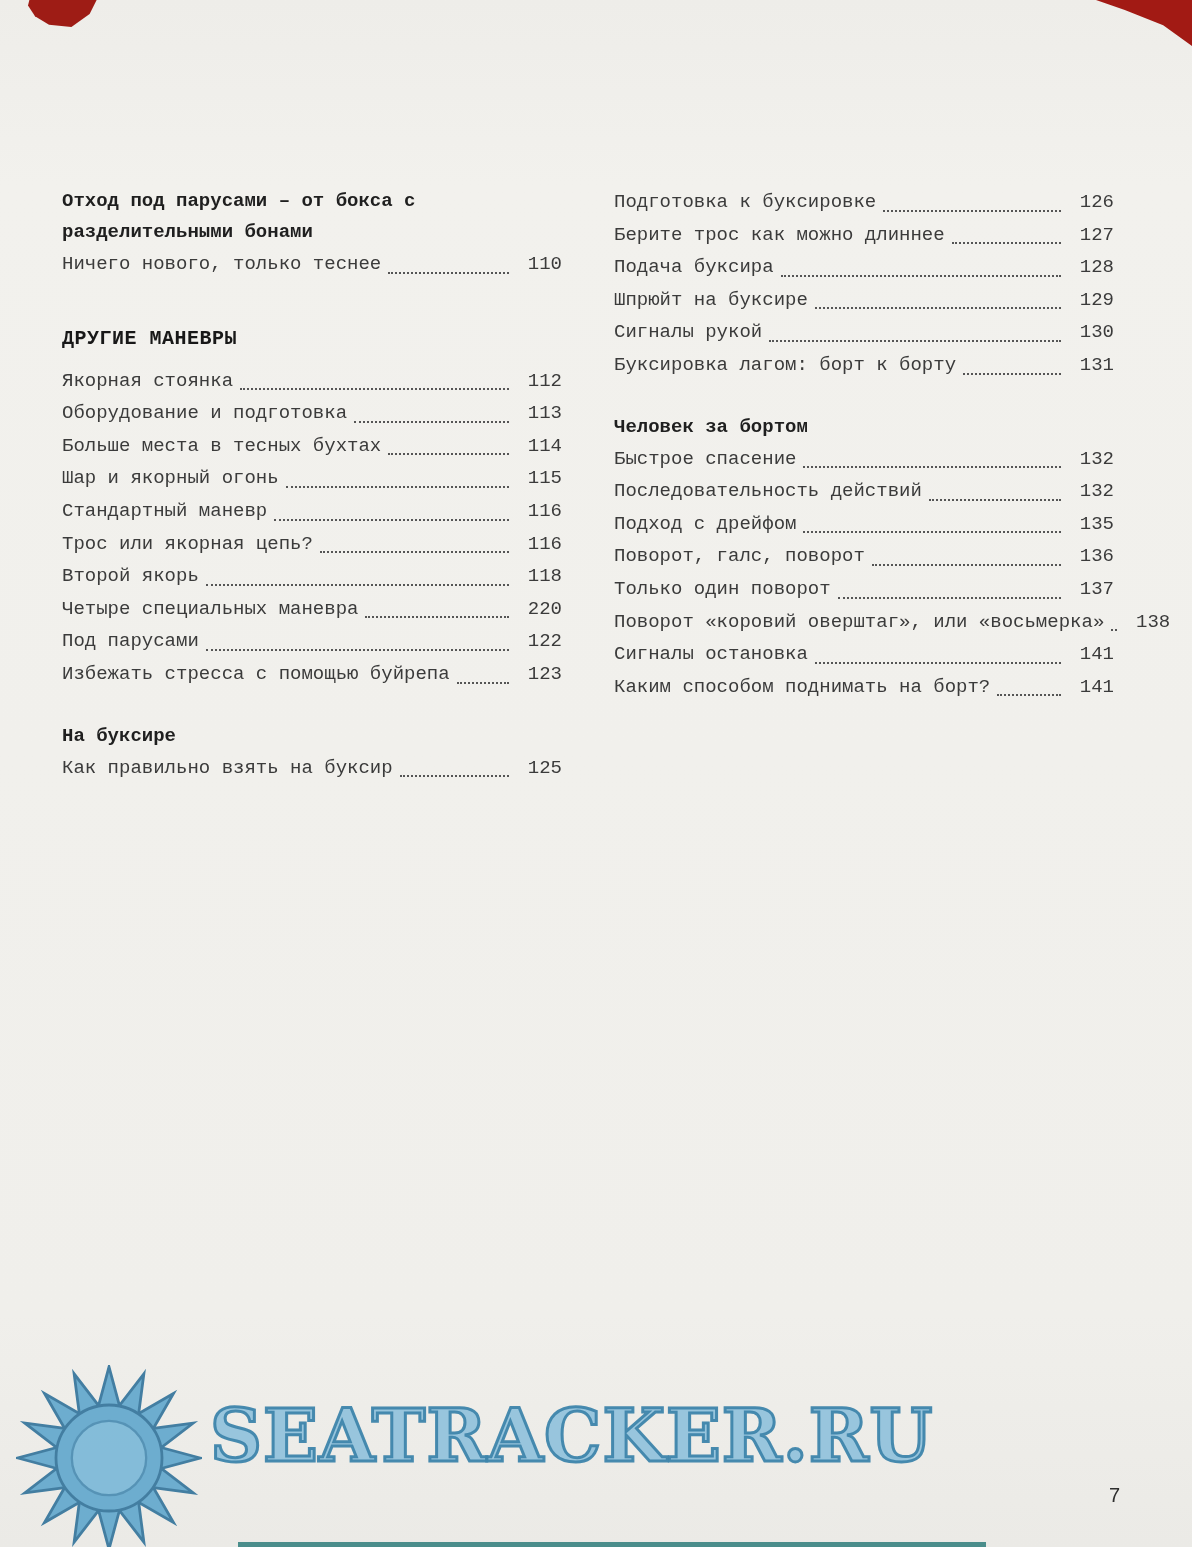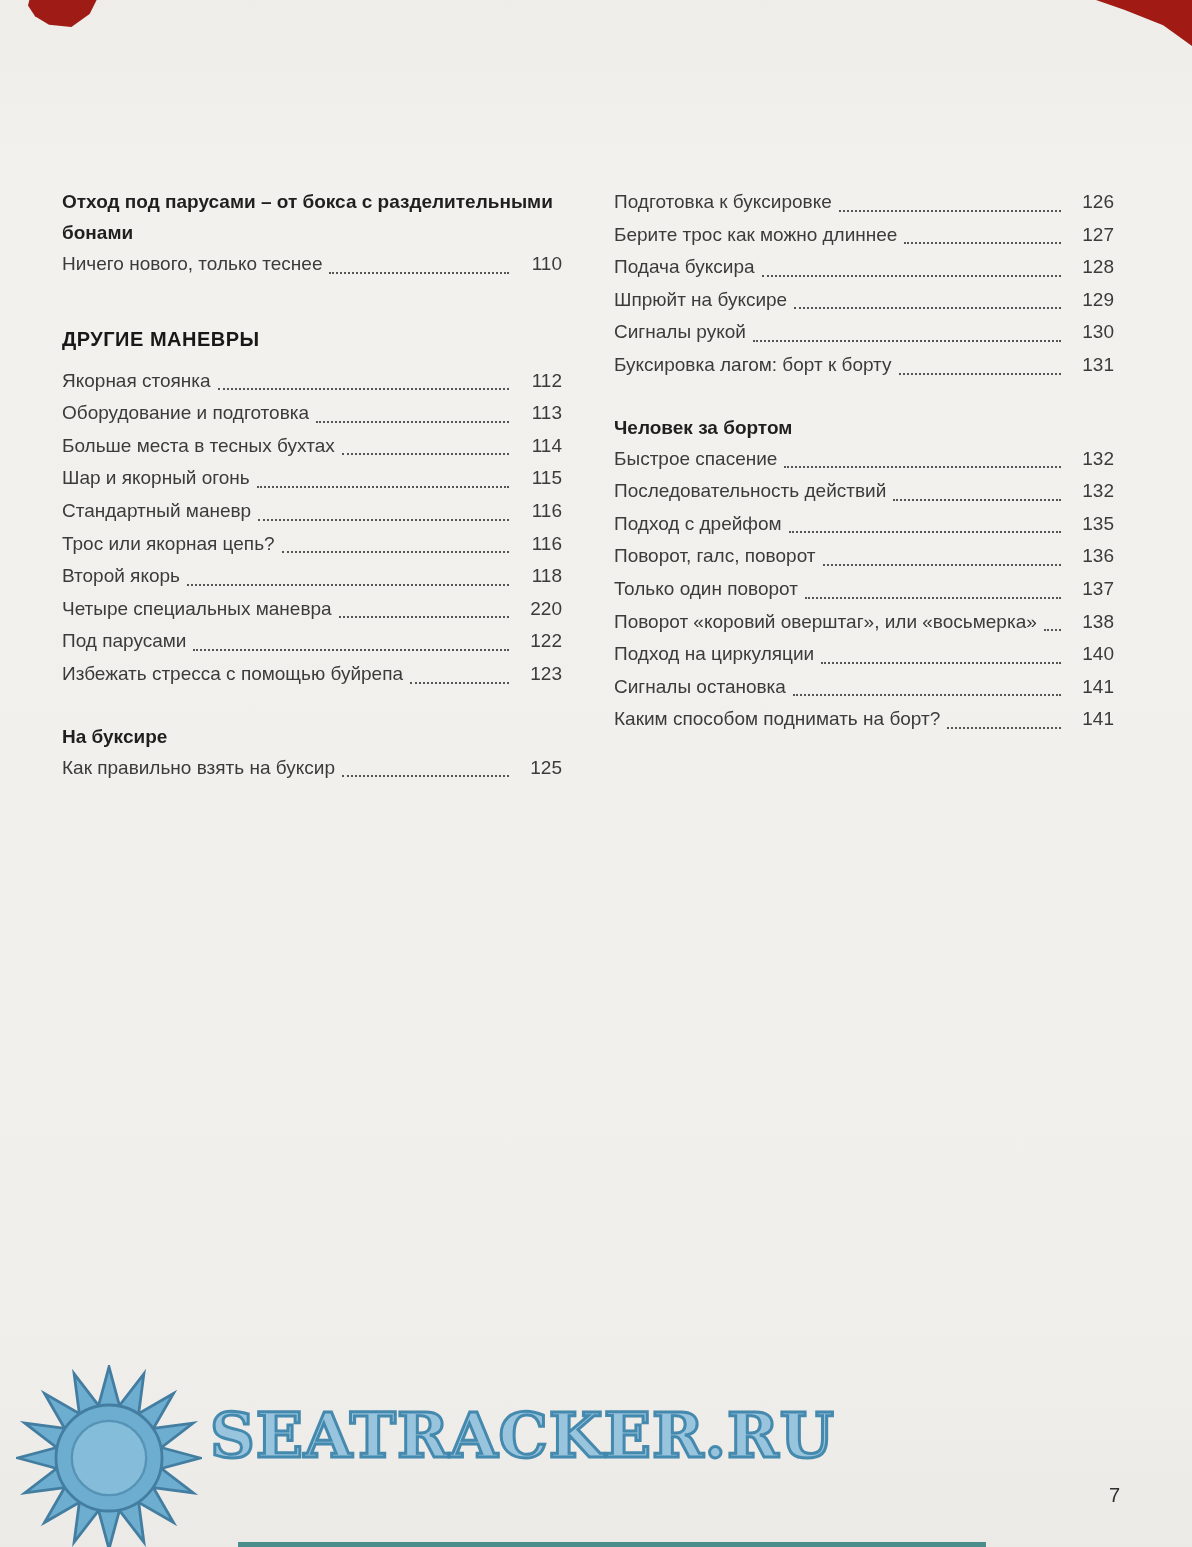--- a/index.html
+++ b/index.html
@@ -25,21 +25,21 @@
     background:#a21a14;
     clip-path:polygon(0 0,100% 0,100% 100%,70% 55%,30% 22%);
   }
   .bottom-strip {
     position:absolute; bottom:0; left:238px; width:748px; height:5px;
     background:#2e7d7a; opacity:.85;
   }
   
   .columns {
     position:absolute; top:186px; left:62px;
-    display:flex; gap:52px;
+    display:flex; gap:52px;font-family:Liberation Mono, monospace;
   }
   .col { width:500px; }
   .toc-heading {
     font-weight:bold; font-size:19px; line-height:31px;
     color:#1f1f1f; margin-top:30px;
   }
   .col > .toc-heading:first-child { margin-top:0; }
   .toc-chapter {
     font-weight:bold; font-size:20px; line-height:40px;
     letter-spacing:.5px; color:#181818;
@@ -58,21 +58,21 @@
   .toc-page { min-width:46px; text-align:right; color:#3b3b3b; }
   
   .watermark {
     position:absolute; left:16px; bottom:34px;
     display:flex; align-items:center;
     pointer-events:none;
   }
   .sun-wrap { width:186px; height:186px; margin-bottom:-38px; opacity:.92; }
   .wm-text {
     font-family:"DejaVu Serif","Liberation Serif",serif;
-    font-weight:bold; font-size:62px; line-height:1;
+    font-weight:bold; font-size:72px; line-height:1;
     letter-spacing:1px;
     color:rgba(140,191,219,.88);
     -webkit-text-stroke:3px rgba(62,133,171,.95);
     margin-left:8px; margin-bottom:6px;
   }
   .page-number {
     position:absolute; right:72px; bottom:40px;
     font-size:20px; color:#2f2f2f; z-index:5;
   }
 </style>
@@ -205,25 +205,20 @@
       </div>
       <div class="toc-entry">
         <span class="toc-title">Только один поворот</span>
         <span class="toc-dots"></span>
         <span class="toc-page">137</span>
       </div>
       <div class="toc-entry">
         <span class="toc-title">Поворот «коровий оверштаг», или «восьмерка»</span>
         <span class="toc-dots"></span>
         <span class="toc-page">138</span>
-      </div>
-      <div class="toc-entry">
-        <span class="toc-title">Подход на циркуляции</span>
-        <span class="toc-dots"></span>
-        <span class="toc-page">140</span>
       </div>
       <div class="toc-entry">
         <span class="toc-title">Сигналы остановка</span>
         <span class="toc-dots"></span>
         <span class="toc-page">141</span>
       </div>
       <div class="toc-entry">
         <span class="toc-title">Каким способом поднимать на борт?</span>
         <span class="toc-dots"></span>
         <span class="toc-page">141</span>

